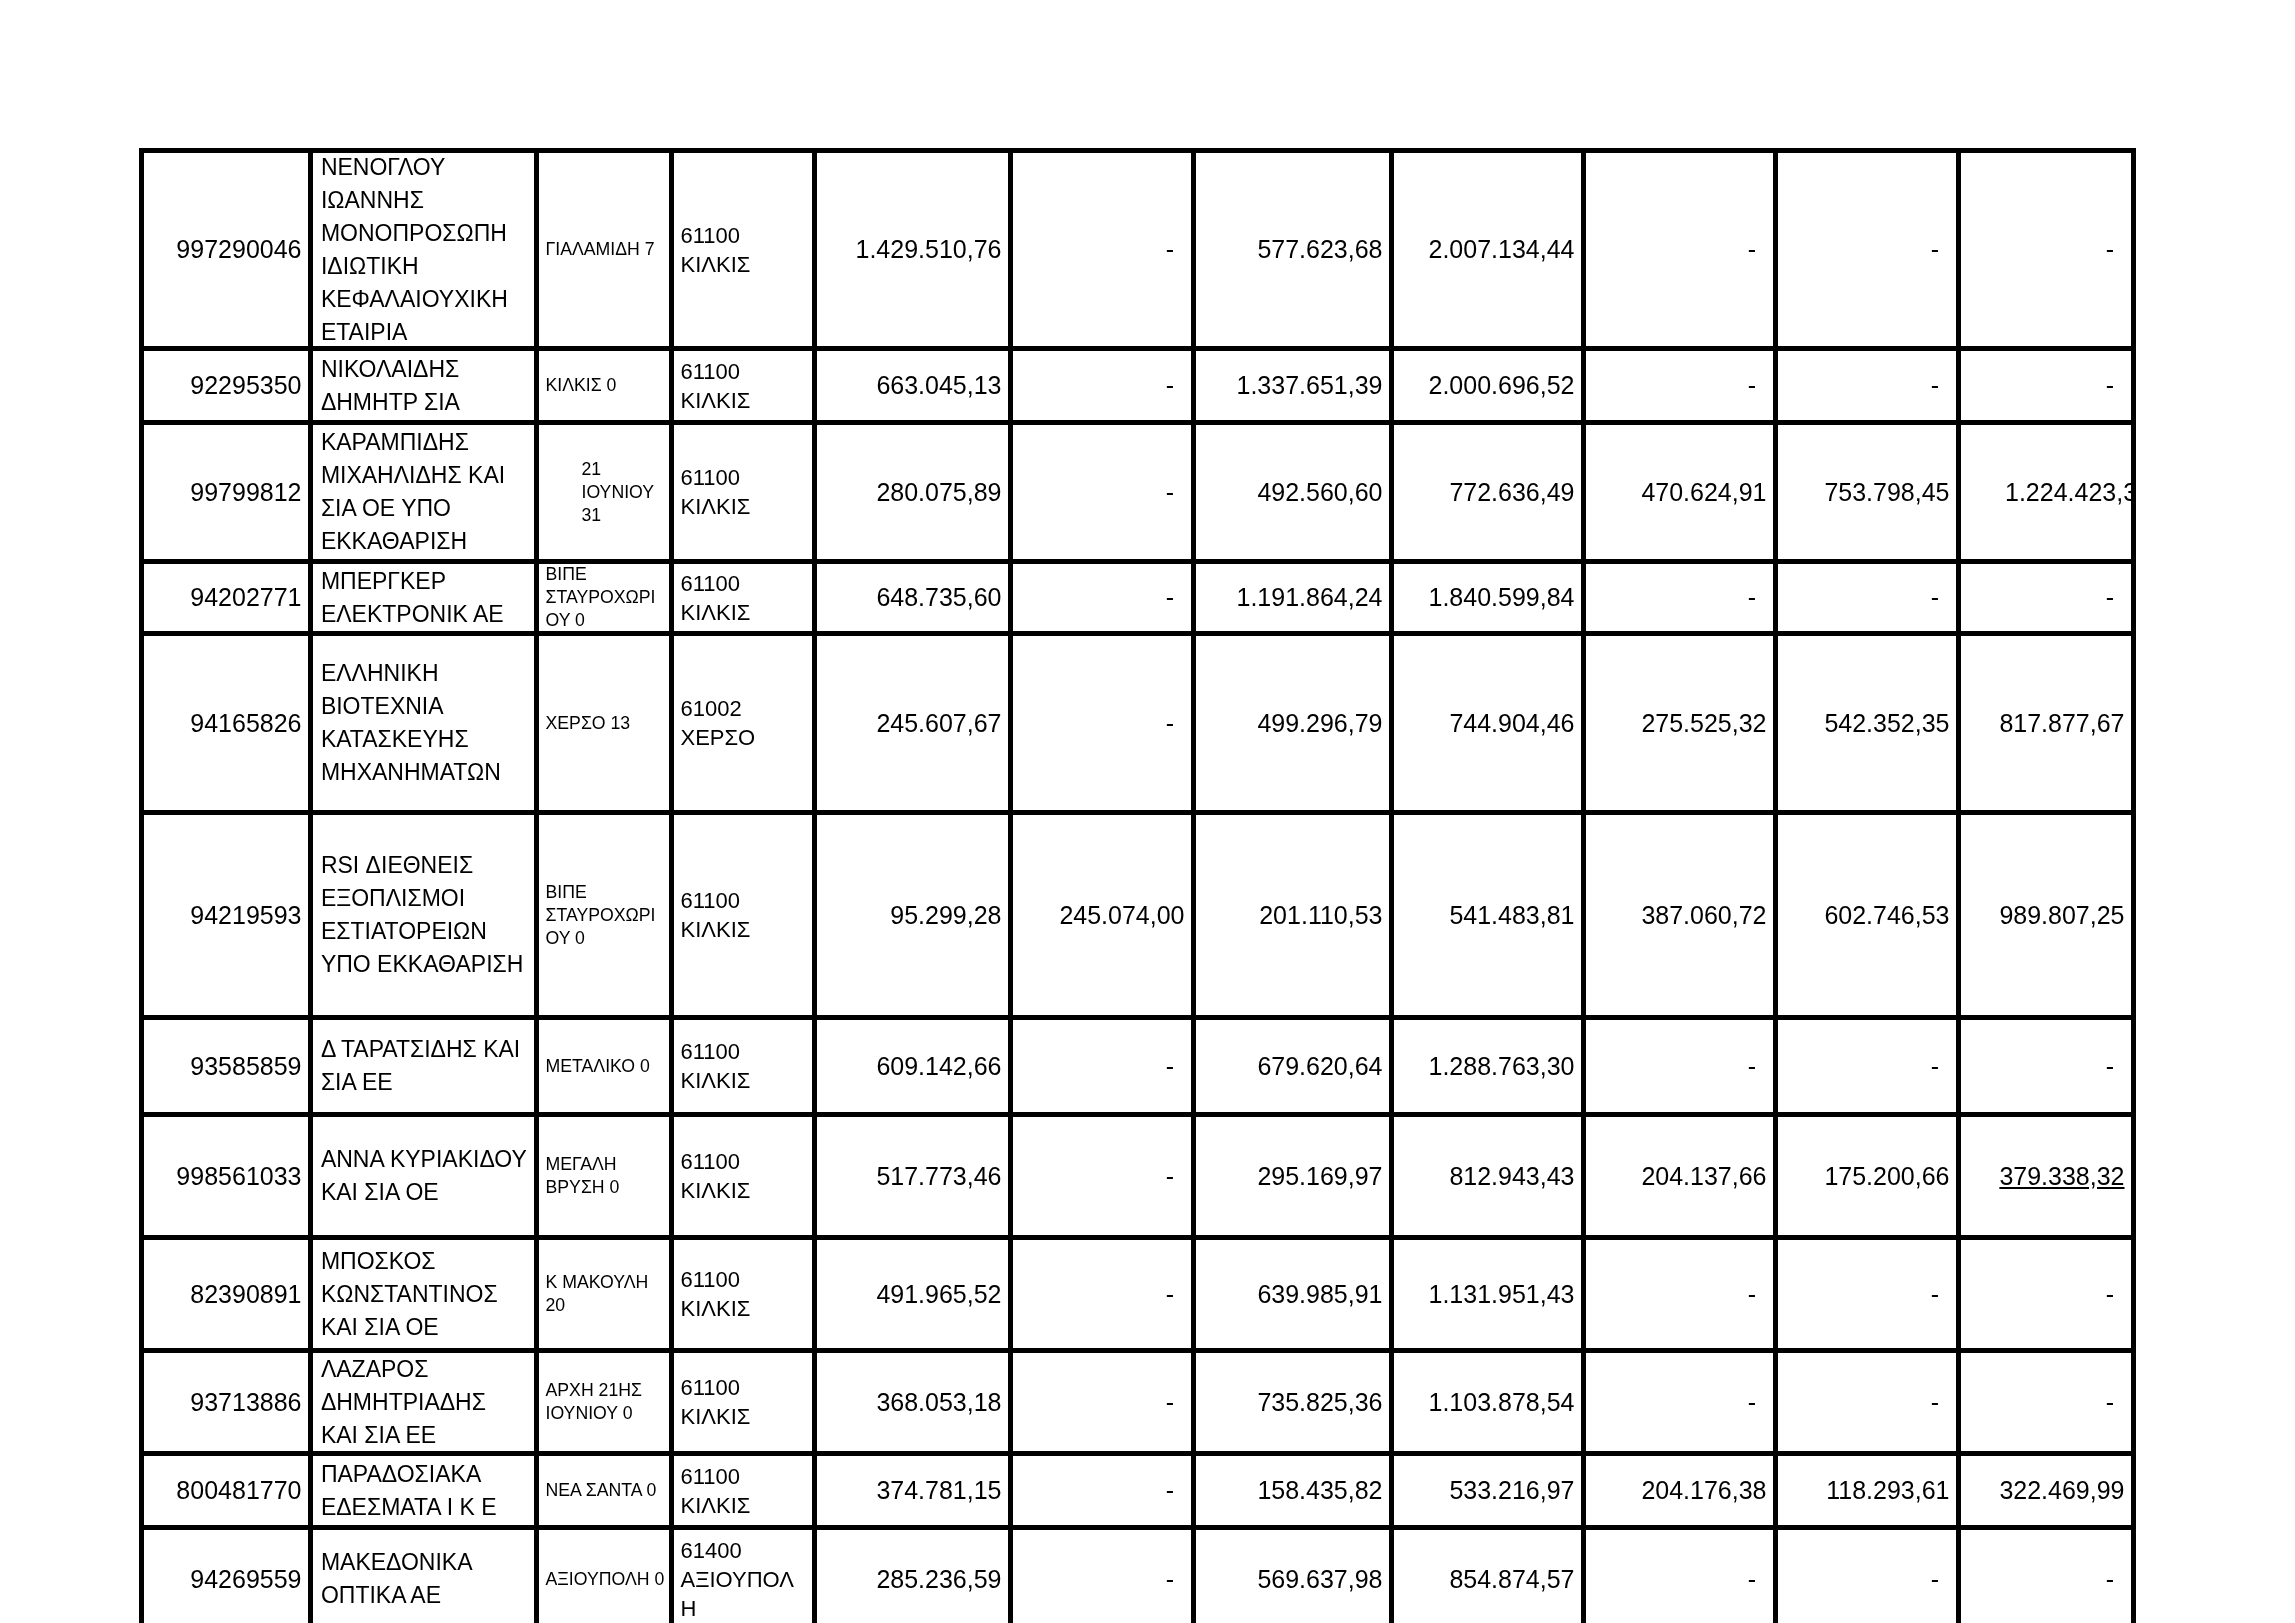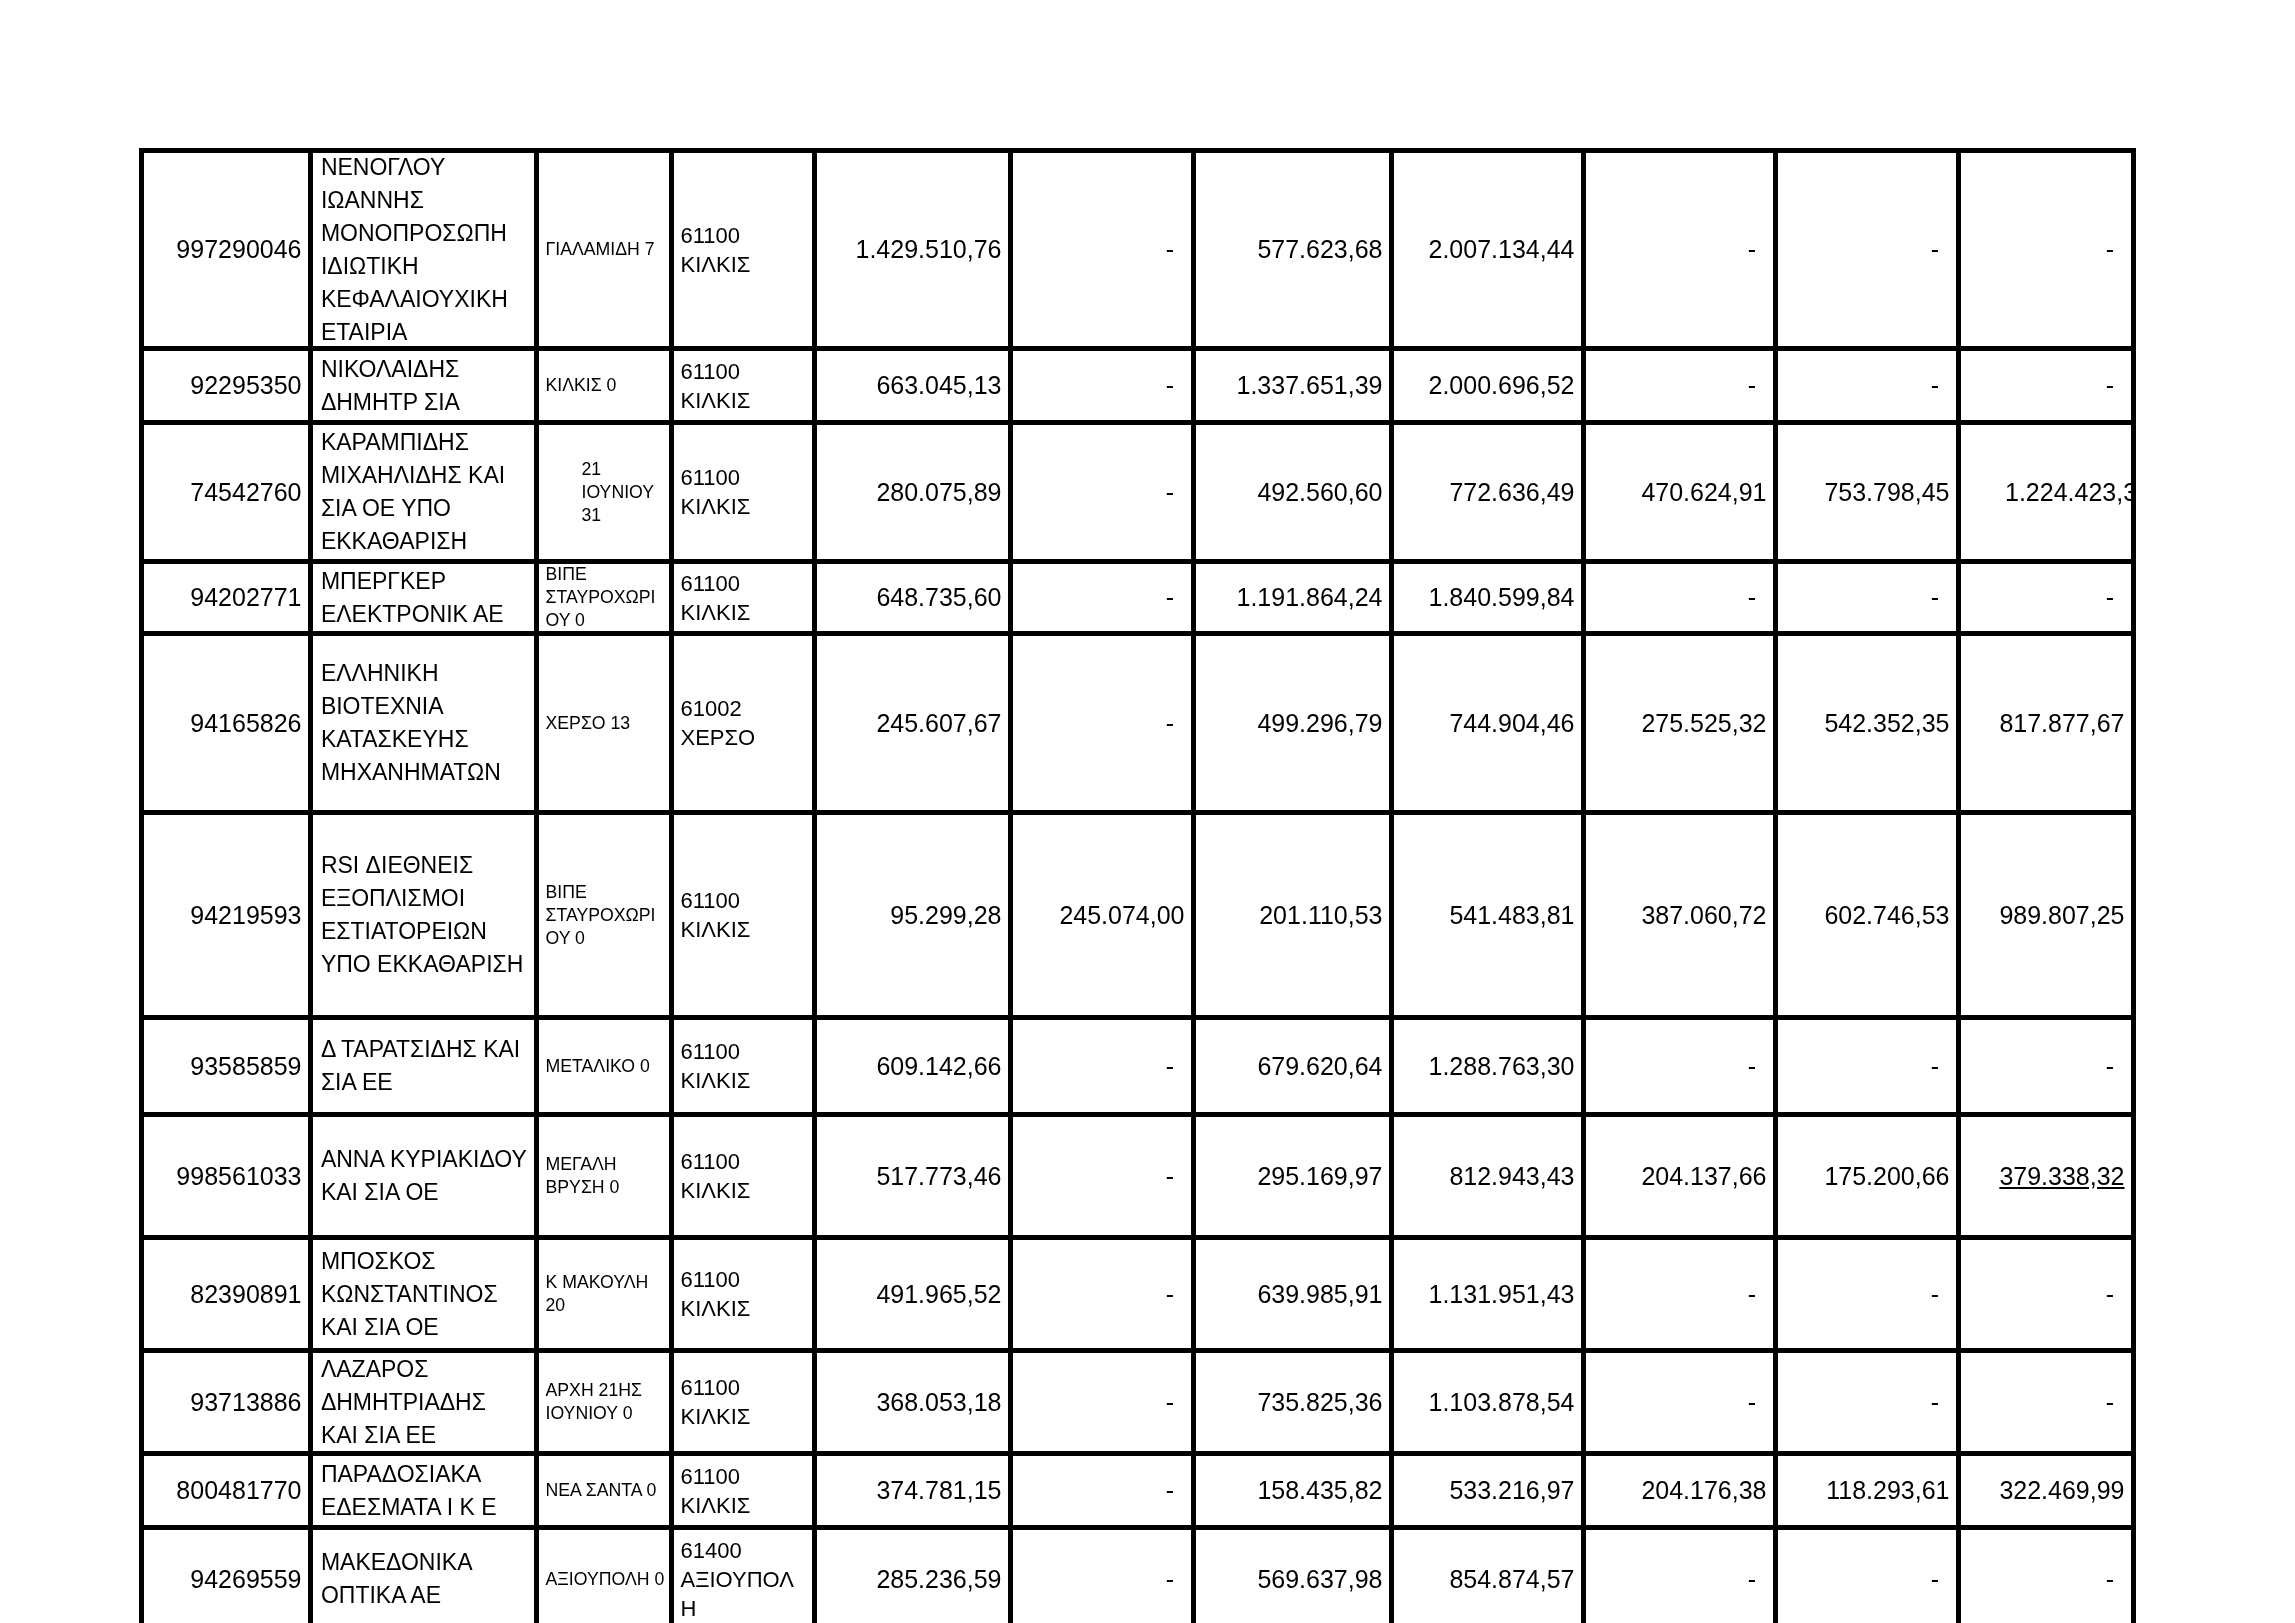--- a/index.html
+++ b/index.html
@@ -197,21 +197,21 @@
         </td>
     <td style="border-color: rgb(0, 0, 0);">
           <div class="cell num dash" style="height: 69px; border-color: rgb(0, 0, 0);">
             <span>-</span>
           </div>
         </td>
   </tr>
       <tr>
     <td style="border-color: rgb(0, 0, 0);">
           <div class="cell num" style="height: 134px; border-color: rgb(0, 0, 0);">
-            <span>74542760</span>
+            <span>99799812</span>
           </div>
         </td>
     <td style="border-color: rgb(0, 0, 0);">
           <div class="cell txt" style="height: 134px; border-color: rgb(0, 0, 0);">
             <span>ΚΑΡΑΜΠΙΔΗΣ ΜΙΧΑΗΛΙΔΗΣ ΚΑΙ ΣΙΑ ΟΕ ΥΠΟ ΕΚΚΑΘΑΡΙΣΗ</span>
           </div>
         </td>
     <td style="border-color: rgb(0, 0, 0);">
           <div class="cell addr" style="height: 130px; border-color: rgb(0, 0, 0); margin-left: 36px;">
             <span>21 ΙΟΥΝΙΟΥ 31</span>

